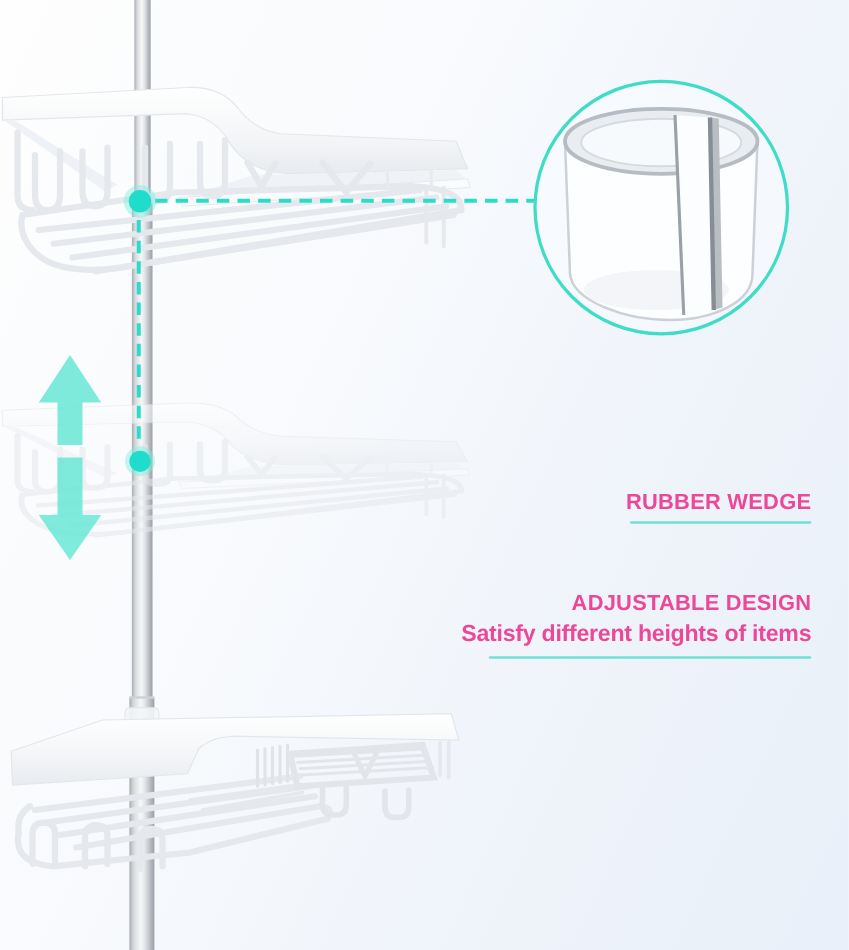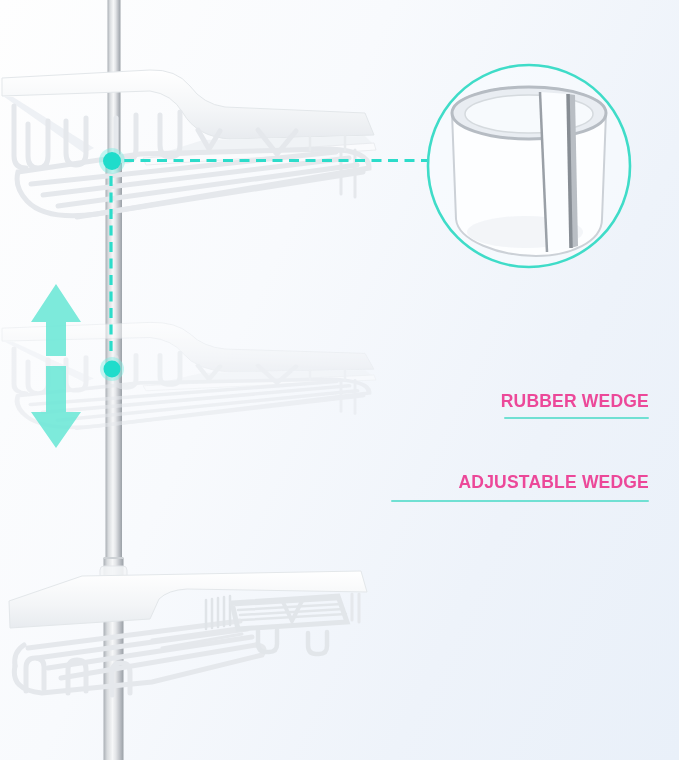--- a/index.html
+++ b/index.html
@@ -129,15 +129,16 @@
     </g>
   </g>
 </svg>
 
 <div class="label" id="rubber-label">
   <div>RUBBER WEDGE</div>
   <div class="rule"></div>
 </div>
 
 <div class="label" id="adjustable-label">
-  <div class="t">ADJUSTABLE WEDGE</div>
+  <div class="t">ADJUSTABLE DESIGN</div>
+  <div class="s">Satisfy different heights of items</div>
   <div class="rule"></div>
 </div>
 
 </body></html>

